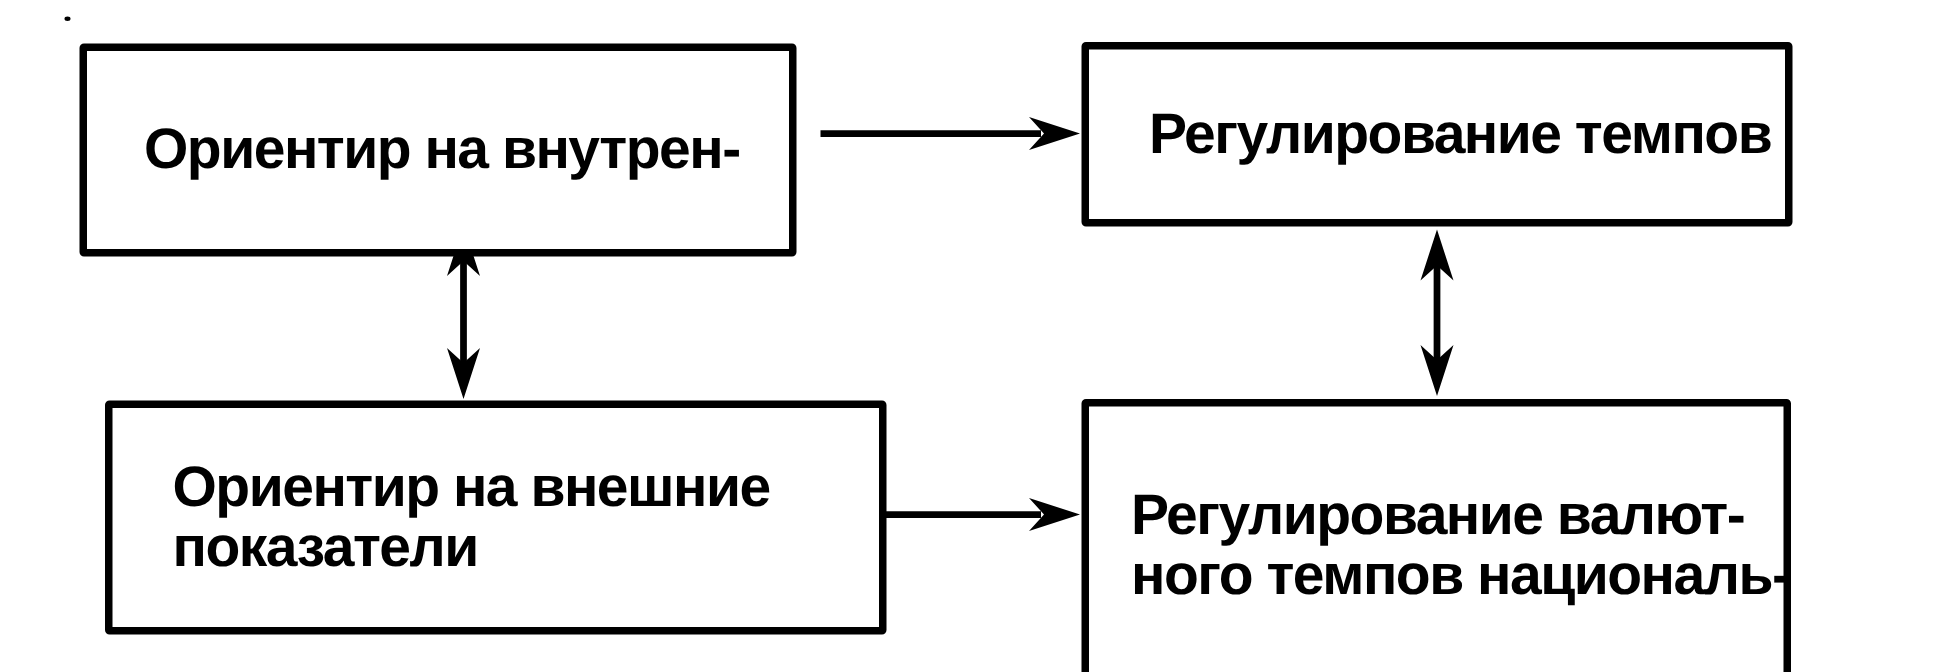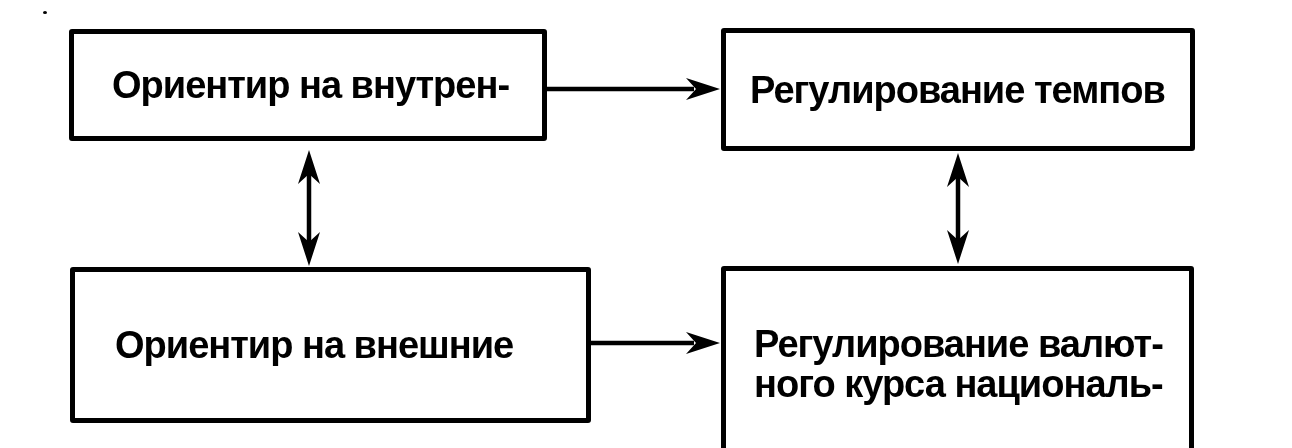--- a/index.html
+++ b/index.html
@@ -41,22 +41,22 @@
     background: var(--paper);
     display: flex;
     flex-direction: column;
     justify-content: center;
     font-weight: bold;
     font-size: 38px;
     line-height: 40px;
     letter-spacing: -1px;
     white-space: nowrap;
   }
-  .box-internal  { left: 69px;  top: 29px;  width: 478px; height: 112px; padding-left: 38px; }
-  .box-money     { left: 721px; top: 28px;  width: 474px; height: 123px; padding-left: 24px; }
+  .box-internal  { left: 53px;  top: 29px;  width: 478px; height: 142px; padding-left: 38px; }
+  .box-money     { left: 721px; top: 28px;  width: 474px; height: 123px; padding-left: 40px; }
   .box-external  { left: 70px;  top: 267px; width: 521px; height: 156px; padding-left: 40px; }
   .box-exchange  { left: 721px; top: 266px; width: 473px; height: 196px; padding-left: 28px; }
   .speck {
     position: absolute;
     left: 43px; top: 11px;
     width: 4px; height: 3px;
     background: var(--ink);
     border-radius: 50%;
   }
 </style>
@@ -93,22 +93,23 @@
   <div class="box box-internal">
     <div>Ориентир на внутрен-</div>
   </div>
 
   <div class="box box-money">
     <div>Регулирование темпов</div>
   </div>
 
   <div class="box box-external">
     <div>Ориентир на внешние</div>
+    <div>показатели</div>
   </div>
 
   <div class="box box-exchange">
     <div>Регулирование валют-</div>
-    <div>ного курса националь-</div>
+    <div>ного темпов националь-</div>
   </div>
 
   <div class="speck"></div>
 
 </div>
 
 </body></html>

